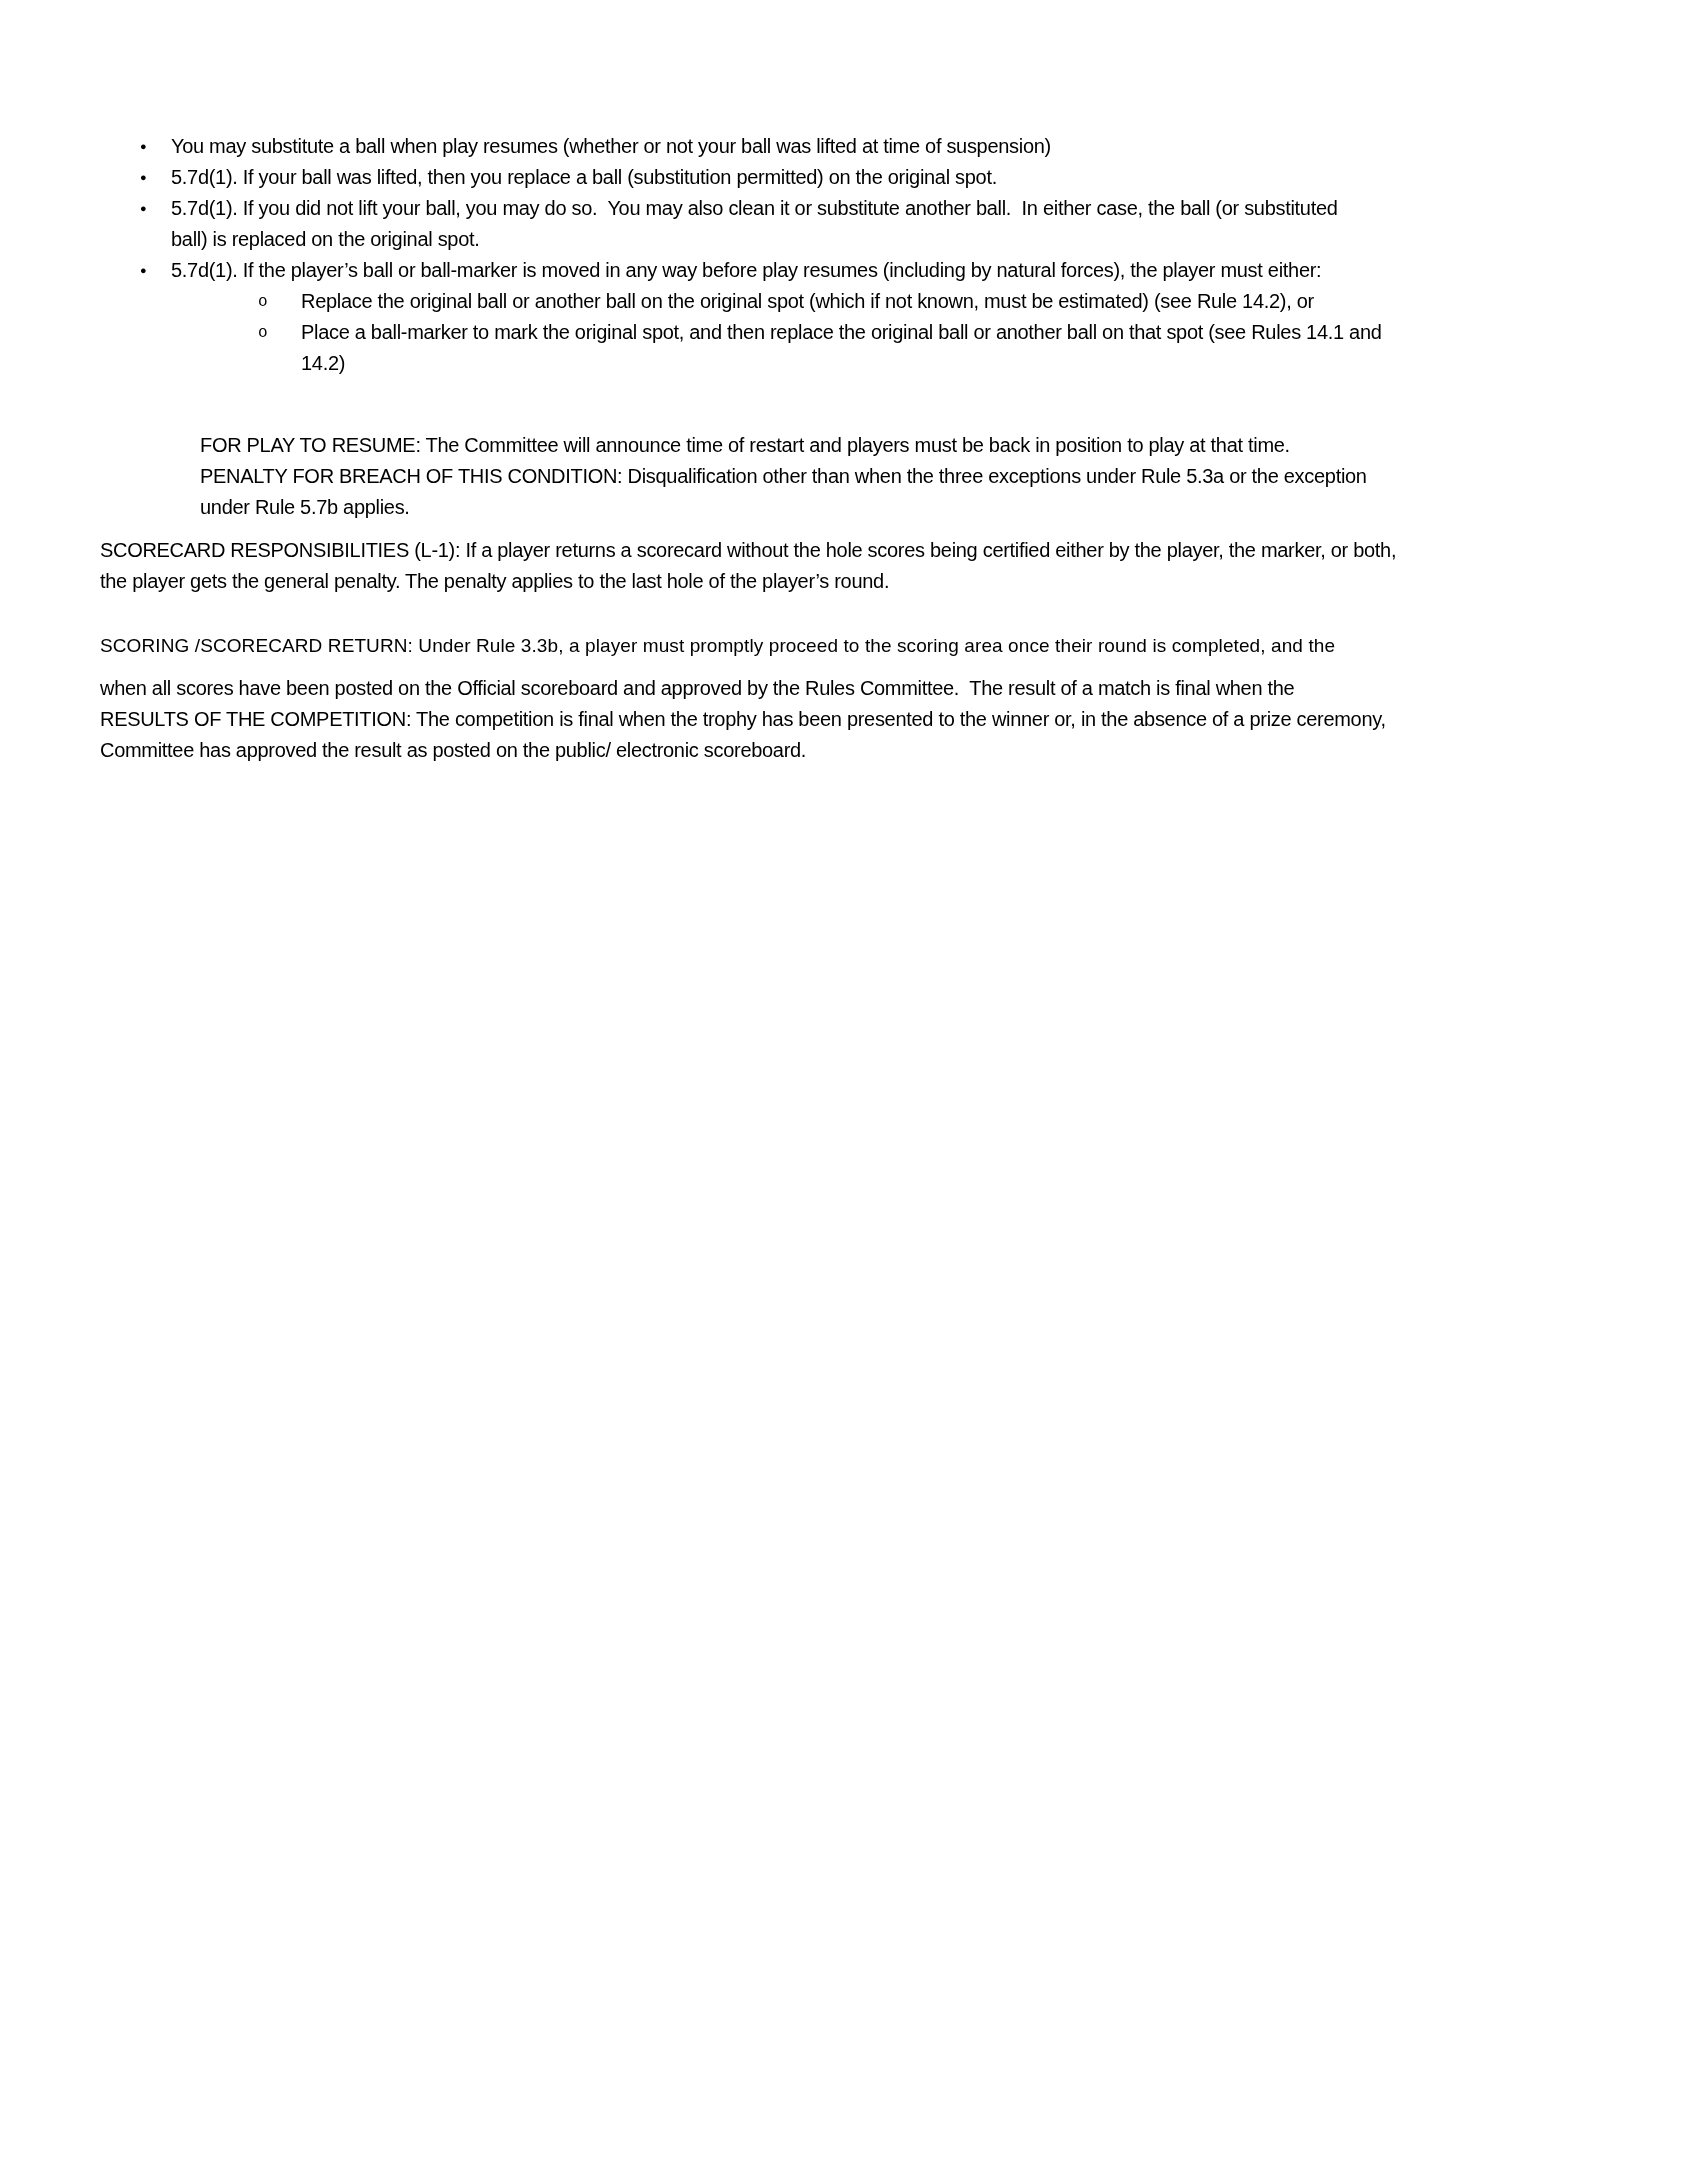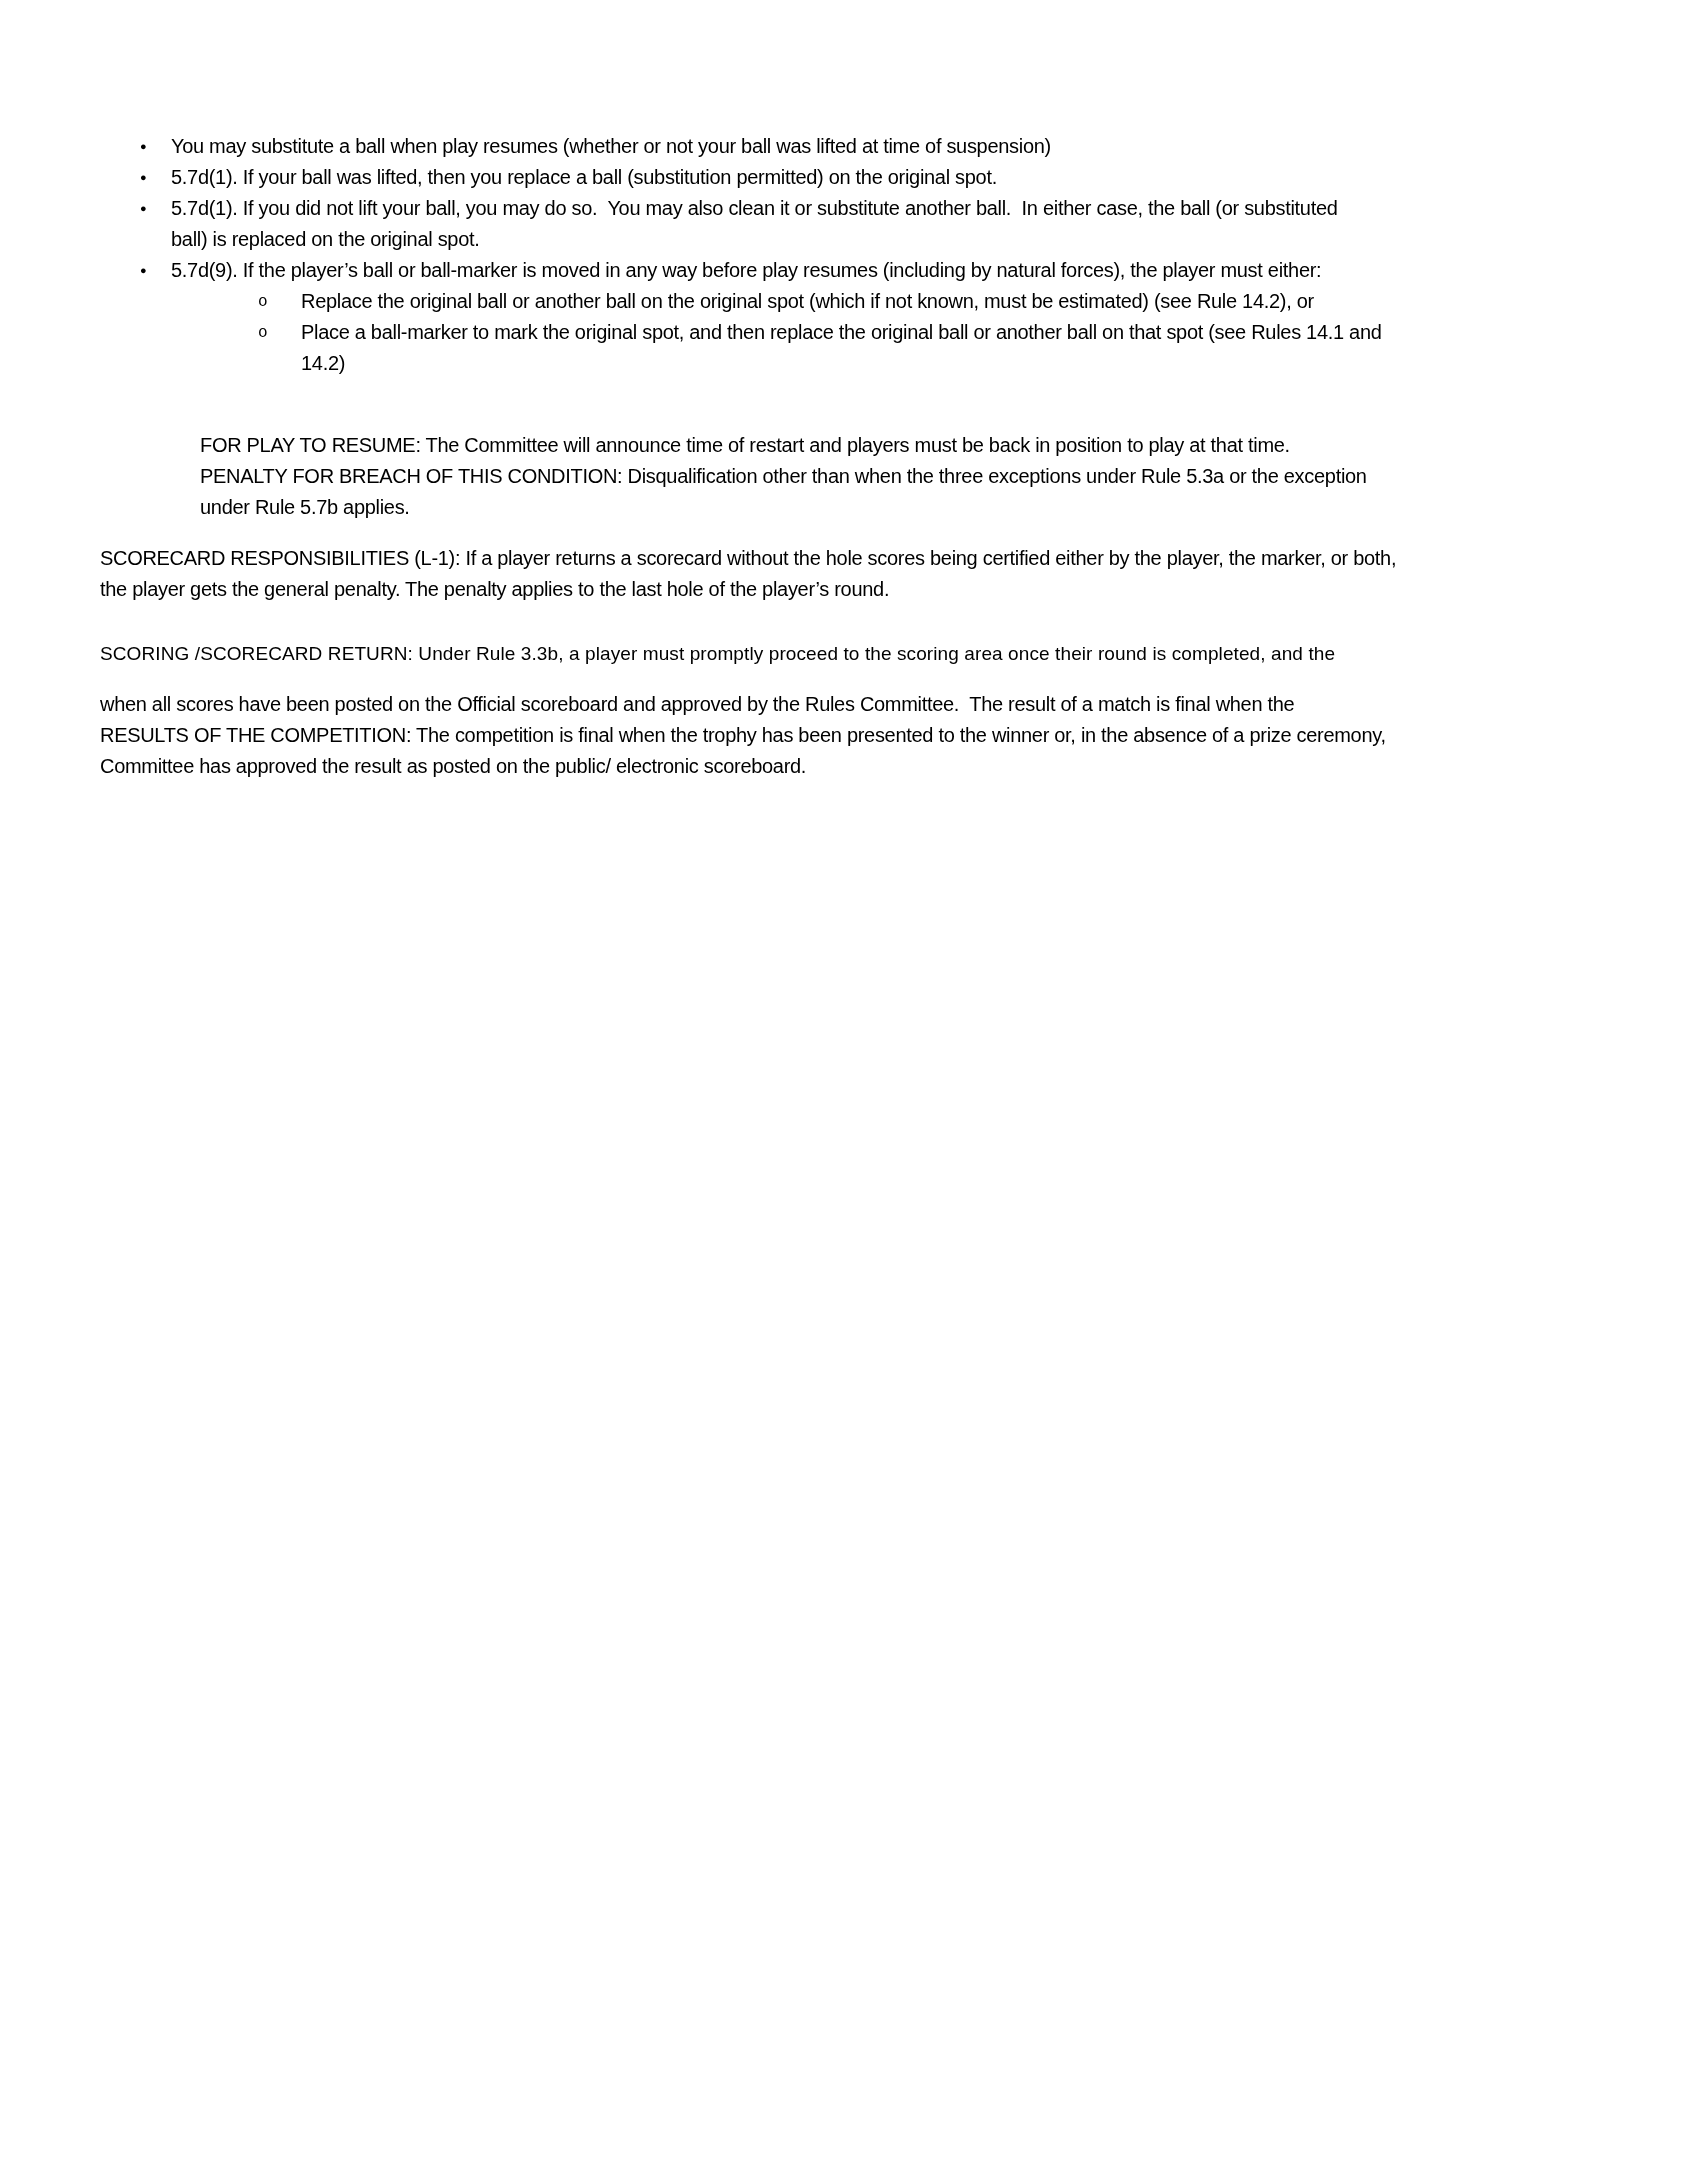--- a/index.html
+++ b/index.html
@@ -46,21 +46,21 @@
     left: 158px;
     top: 0.8px;
     line-height: 31px;
     font-family: "Liberation Mono", monospace;
     font-size: 16px;
   }
 
   
   .para {
     margin-left: 100px;
-    margin-top: 20px;
+    margin-top: 12px;
     font-size: 20px;
     line-height: 31px;
     letter-spacing: -0.3px;
   }
   .para.indented {
     margin-left: 200px;
     margin-top: 51px;
   }
   .para.gothic {
     font-family: Liberation Sans, sans-serif;
@@ -83,21 +83,21 @@
         <span class="marker1">●</span>
         <div class="line">5.7d(1). If your ball was lifted, then you replace a ball (substitution permitted) on the original spot.</div>
       </div>
       <div class="li l1">
         <span class="marker1">●</span>
         <div class="line">5.7d(1). If you did not lift your ball, you may do so.  You may also clean it or substitute another ball.  In either case, the ball (or substituted</div>
         <div class="line">ball) is replaced on the original spot.</div>
       </div>
       <div class="li l1">
         <span class="marker1">●</span>
-        <div class="line">5.7d(9). If the player’s ball or ball-marker is moved in any way before play resumes (including by natural forces), the player must either:</div>
+        <div class="line">5.7d(1). If the player’s ball or ball-marker is moved in any way before play resumes (including by natural forces), the player must either:</div>
       </div>
       <div class="li l2">
         <span class="marker2">o</span>
         <div class="line">Replace the original ball or another ball on the original spot (which if not known, must be estimated) (see Rule 14.2), or</div>
       </div>
       <div class="li l2">
         <span class="marker2">o</span>
         <div class="line">Place a ball-marker to mark the original spot, and then replace the original ball or another ball on that spot (see Rules 14.1 and</div>
         <div class="line">14.2)</div>
       </div>

